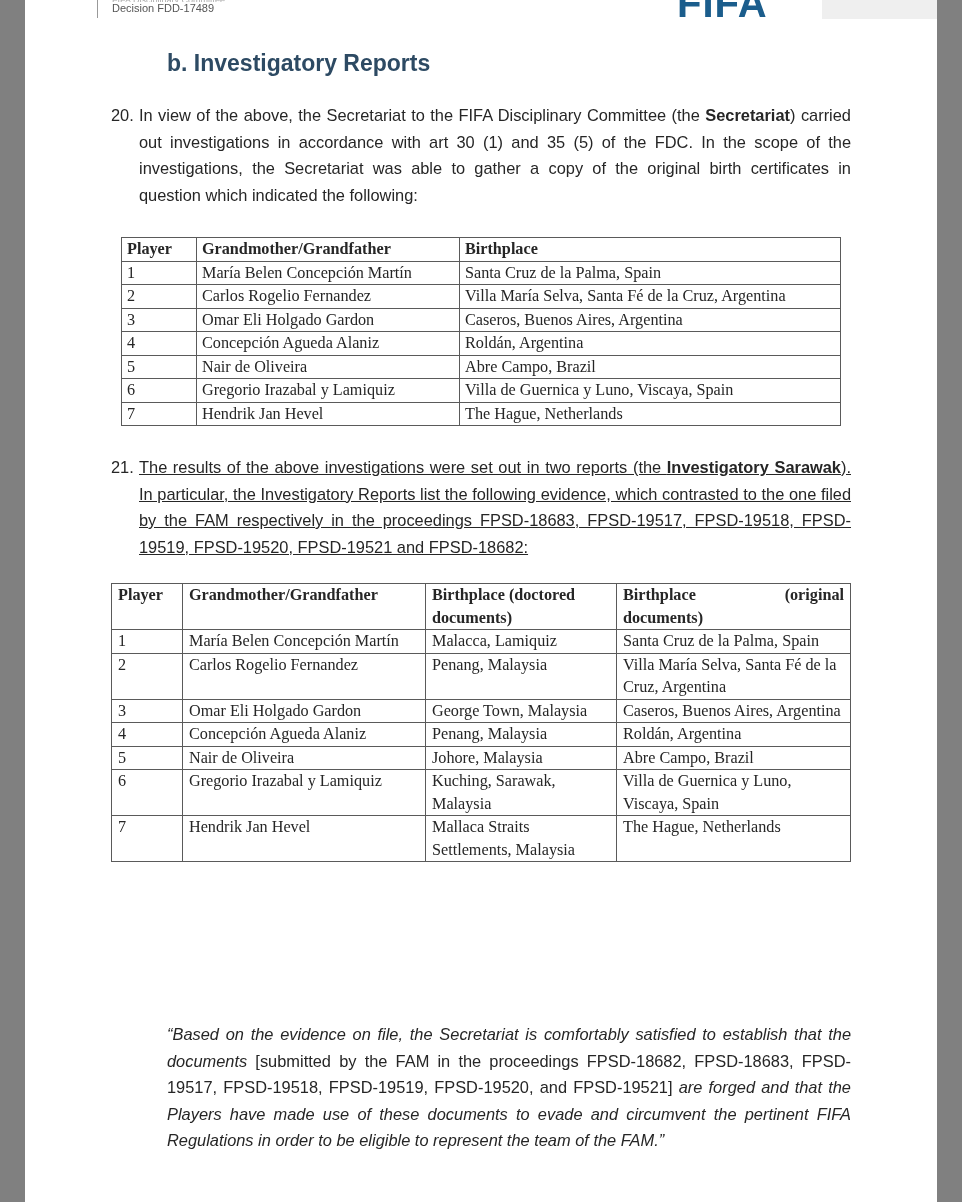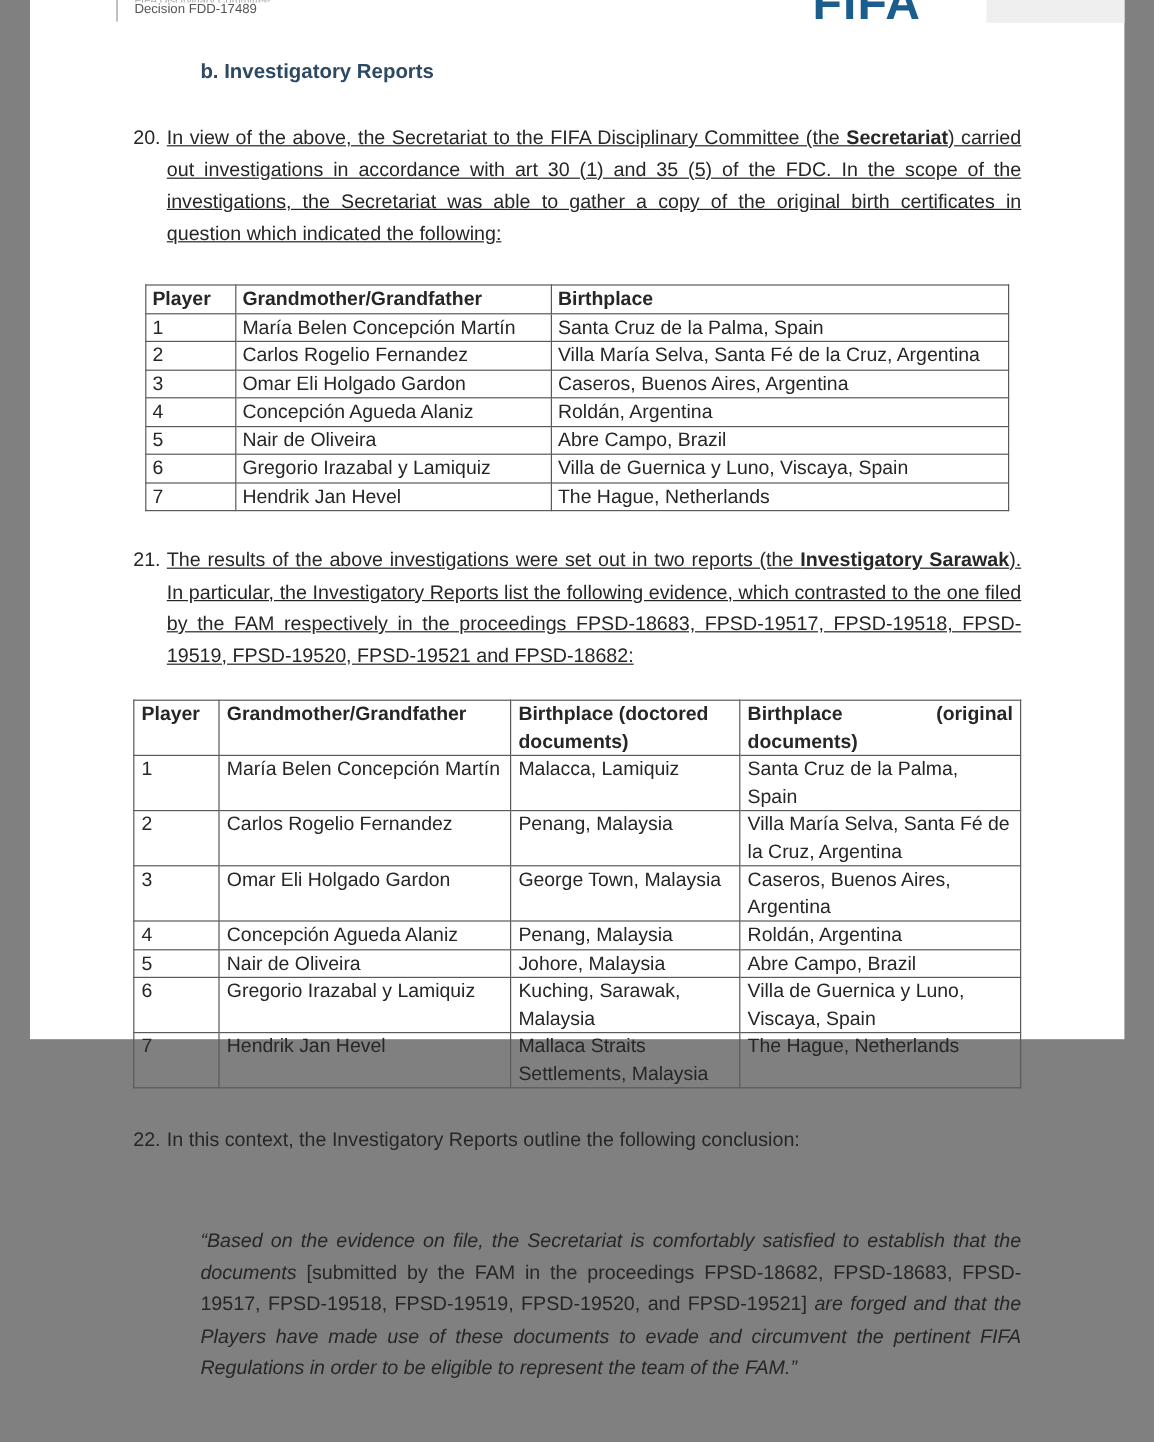--- a/index.html
+++ b/index.html
@@ -3,55 +3,55 @@
 <meta charset="utf-8">
 <style>
   html, body { margin: 0; padding: 0; }
   body {
     width: 962px; height: 1202px; overflow: hidden;
     background: #808080;
     font-family: "Liberation Sans", "DejaVu Sans", sans-serif;
     color: #262626;
   }
   .page {
-    position: absolute; left: 25px; top: 0; width: 912px; height: 866px;
+    position: absolute; left: 25px; top: 0; width: 912px; height: 1202px;
     background: #ffffff;
   }
   .header-meta {
     position: absolute; left: 72px; top: -6px;
     border-left: 1px solid #999; padding-left: 14px; height: 24px;
     font-size: 11px; color: #555; line-height: 12px;
   }
   .header-meta .line1 { color: #aaa; height: 8px; overflow: hidden; font-size: 9px; }
   .logo {
     position: absolute; left: 652px; top: -14px;
     font-family: "Liberation Sans", sans-serif; font-weight: bold;
     font-size: 40px; letter-spacing: 1px; color: #1b5d8c; line-height: 34px;
   }
   .logo-box {
     position: absolute; left: 797px; top: 0; width: 115px; height: 19px; background: #efefef;
   }
   .section-title {
     position: absolute; left: 142px; top: 50px;
-    font-weight: bold; font-size: 17px; color: #2d4a63;
+    font-weight: bold; font-size: 23px; color: #2d4a63;
   }
   .para {
     position: absolute; font-size: 16.4px; line-height: 26.5px; text-align: justify;
   }
   .para .num { position: absolute; left: -28px; }
-  .p20 { left: 114px; top: 102px; width: 712px; text-decoration: underline; }
+  .p20 { left: 114px; top: 102px; width: 712px; }
   .p21 { left: 114px; top: 454px; width: 712px; text-decoration: underline; }
   .p22 { left: 114px; top: 937px; width: 712px; }
   .quote {
     position: absolute; left: 142px; top: 1021px; width: 684px;
     font-size: 16.4px; line-height: 26.5px; text-align: justify;
   }
   .quote i { font-style: italic; }
   table { border-collapse: collapse; position: absolute; font-size: 16.2px; }
-  td, th { border: 1px solid #5a5a5a; padding: 0 6px; vertical-align: top; text-align: left; line-height: 22.5px; }
+  td, th { border: 1px solid #5a5a5a; padding: 0 6px; vertical-align: top; text-align: left; line-height: 22.5px; font-family: Liberation Serif, serif; }
   th { font-weight: bold; }
   .t1 { left: 96px; top: 237px; width: 720px; }
   .t1 td, .t1 th { height: 22px; padding: 0 5px; }
   .t2 { left: 86px; top: 583px; width: 740px; }
   .t2 .hdr-orig { display: flex; justify-content: space-between; }
 </style>
 </head>
 <body>
 
 <div class="page">
@@ -175,21 +175,17 @@
         </tr>
       <tr>
           <td>7</td>
           <td>Hendrik Jan Hevel</td>
           <td>Mallaca Straits Settlements, Malaysia</td>
           <td>The Hague, Netherlands</td>
         </tr>
     </tbody>
   </table>
 
-  <div class="para p22">
-    <span class="num">22.</span>
-    <span>In this context, the Investigatory Reports outline the following conclusion:</span>
-  </div>
 
   <div class="quote">
     <i>“Based on the evidence on file, the Secretariat is comfortably satisfied to establish that the documents</i><span> [submitted by the FAM in the proceedings FPSD-18682, FPSD-18683, FPSD-19517, FPSD-19518, FPSD-19519, FPSD-19520, and FPSD-19521] </span><i>are forged and that the Players have made use of these documents to evade and circumvent the pertinent FIFA Regulations in order to be eligible to represent the team of the FAM.”</i>
   </div>
 </div>
 
 </body></html>

